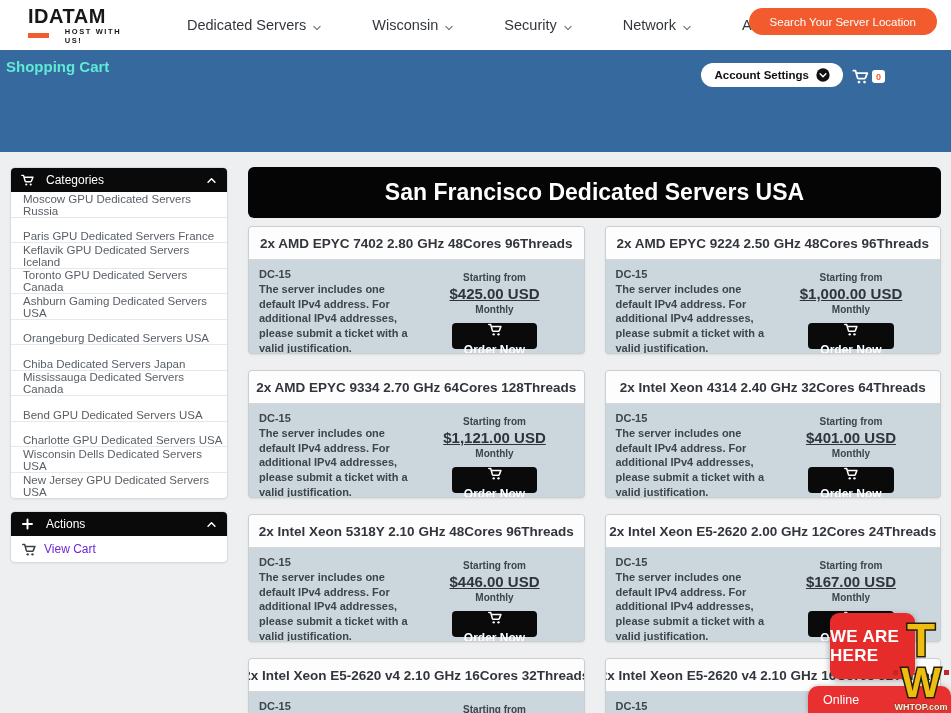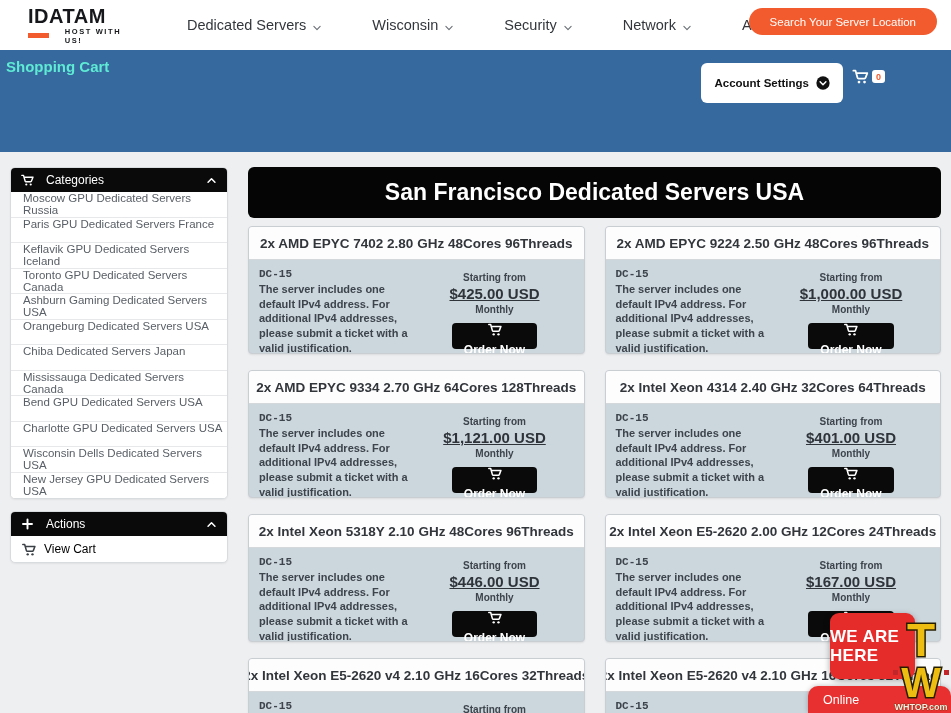--- a/index.html
+++ b/index.html
@@ -17,57 +17,57 @@
   .nav-menu { display:flex; align-items:center; margin-left:30px; }
   .nav-item { padding:0 25px; font-size:14.5px; color:#33373c; display:flex; align-items:flex-end; gap:6px; cursor:pointer; white-space:nowrap; }
   .nav-caret { width:10px; height:10px; color:#6a7076; display:inline-flex; margin-top:3px; }
   .nav-cta { position:absolute; right:14px; top:8px; height:27px; border:none; cursor:pointer;
     background:#f25b2d; color:#fff; font-size:11.5px; font-family:inherit;
     border-radius:15px; padding:0 21px; }
 
   
   .hero { position:absolute; top:50px; left:0; right:0; height:102px; background:#36699e; }
   .hero-title { position:absolute; left:6px; top:8px; color:#5eead4; font-size:15px; font-weight:600; }
-  .account-btn { position:absolute; right:108px; top:13px; height:40px; background:#fff; border:none; cursor:pointer;
-    border-radius:6px; display:flex; align-items:center; gap:7px; padding:0 13px;
+  .account-btn { position:absolute; right:108px; top:13px; height:24px; background:#fff; border:none; cursor:pointer;
+    border-radius:14px; display:flex; align-items:center; gap:7px; padding:0 13px;
     font-size:11.5px; font-weight:700; color:#111; font-family:inherit; }
   .acct-ico { width:14px; height:14px; display:inline-flex; }
   .cart-group { position:absolute; right:66px; top:19px; display:flex; align-items:center; gap:3px; cursor:pointer; }
   .cart-group .cart-ico { width:17px; height:15px; color:#fff; display:inline-flex; }
   .cart-badge { min-width:13px; height:13px; background:#fff; border-radius:3px; color:#f25b2d;
     font-size:9px; font-weight:700; display:flex; align-items:center; justify-content:center; padding:0 2px; }
 
   
   .sidebar { position:absolute; left:10px; top:167px; width:218px; }
   .panel { background:#fff; border:1px solid #d9dcdf; border-radius:5px; overflow:hidden; margin-bottom:12px;
     box-shadow:0 1px 2px rgba(0,0,0,.06); }
   .panel-header { background:#0a0a0a; color:#fff; height:24px; display:flex; align-items:center;
     gap:12px; padding:0 10px; font-size:12px; cursor:pointer; }
   .ph-ico { width:13px; height:12px; display:inline-flex; color:#fff; }
   .panel-chevron { margin-left:auto; width:11px; height:11px; display:inline-flex; color:#fff; }
-  .cat-item { height:25.5px; display:flex; align-items:flex-start; padding-left:12px;
+  .cat-item { height:25.5px; display:flex; align-items:flex-end; padding-left:12px;
     font-size:11.5px; color:#5a6067; border-bottom:1px solid #e6e8ea; background:#fff; cursor:pointer; }
   .cat-item:last-child { border-bottom:none; }
   .action-item { height:26px; display:flex; align-items:center; gap:8px; padding-left:11px;
-    font-size:12px; color:#000000; cursor:pointer; }
+    font-size:12px; color:#6d28d9; cursor:pointer; }
   .action-item .cart-ico { width:14px; height:13px; color:#3b4046; display:inline-flex; }
 
   
   .main { position:absolute; left:248px; top:167px; width:693px; }
   .main-title { background:#050505; color:#fff; border-radius:6px; height:51px; margin-bottom:8px;
     display:flex; align-items:center; justify-content:center; font-size:23px; font-weight:600; }
   .cards { display:grid; grid-template-columns:1fr 1fr; column-gap:20px; row-gap:16px; }
   .card { border:1px solid #c9ced3; border-radius:4px; background:#ccd6dd; overflow:hidden; height:128px;
     box-shadow:0 1px 2px rgba(0,0,0,.08); }
   .card-header { background:#fdfdfe; border-bottom:1px solid #d5d8db; height:33px;
     display:flex; align-items:center; justify-content:center;
     font-size:13.5px; font-weight:700; color:#32363b; white-space:nowrap; }
   .card-body { display:flex; padding:8px 10px 0 10px; }
   .card-text { flex:1; font-size:11px; color:#3d444c; }
-  .dc { font-weight:700; margin-bottom:2px;font-family:Liberation Mono, monospace; }
+  .dc { font-weight:700; margin-bottom:2px; }
   .desc { font-weight:700; line-height:1.33; max-width:215px; }
   .card-price { width:158px; text-align:center; padding-top:4px; }
   .from { font-size:10px; font-weight:700; color:#3d444c; }
   .price { font-size:15px; font-weight:600; color:#2e343a; margin:2px 0; min-height:17px;text-decoration:underline; }
   .monthly { font-size:10px; font-weight:700; color:#3d444c; }
   .order-btn { margin-top:8px; background:#0a0a0a; color:#fff; border:none; cursor:pointer; font-family:inherit;
     border-radius:4px; height:26px; padding:0 12px; display:inline-flex; align-items:center; gap:7px;
     font-size:12px; font-weight:700;flex-direction:column; }
   .order-btn .cart-ico { width:14px; height:13px; color:#fff; display:inline-flex; }
 

